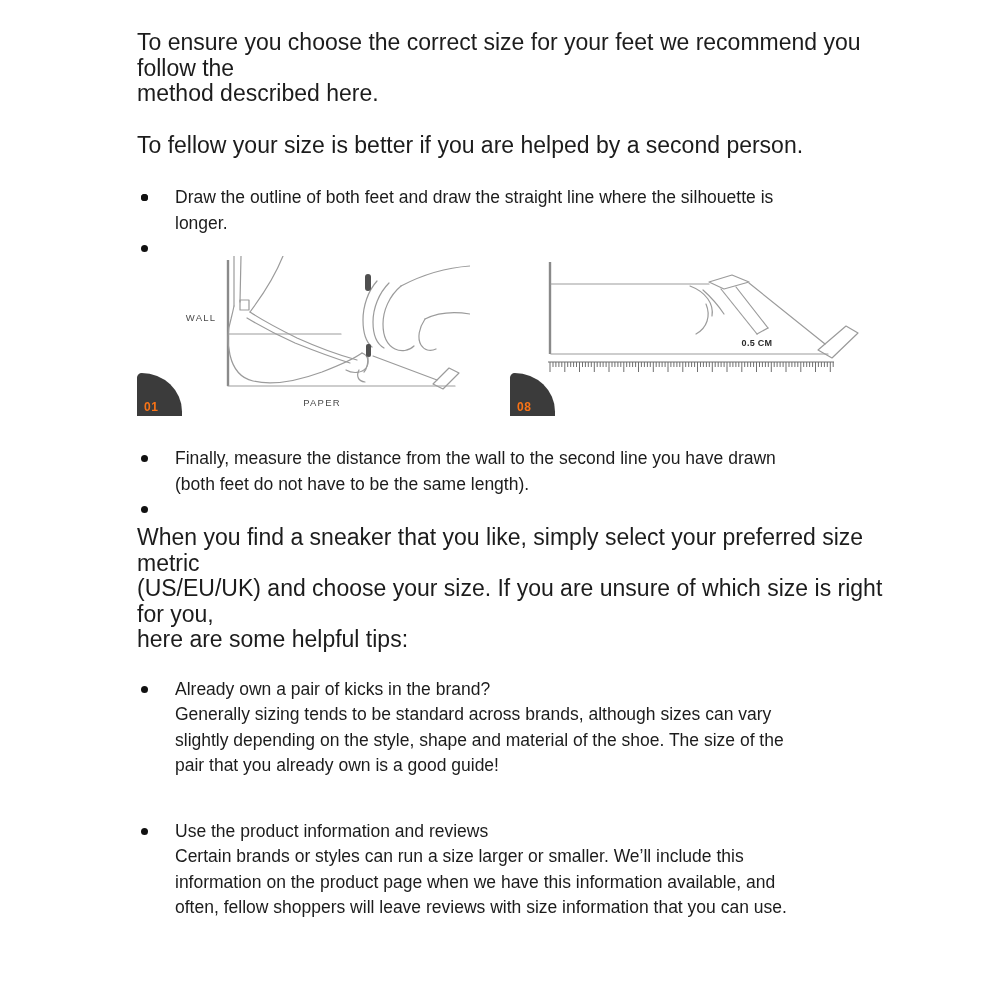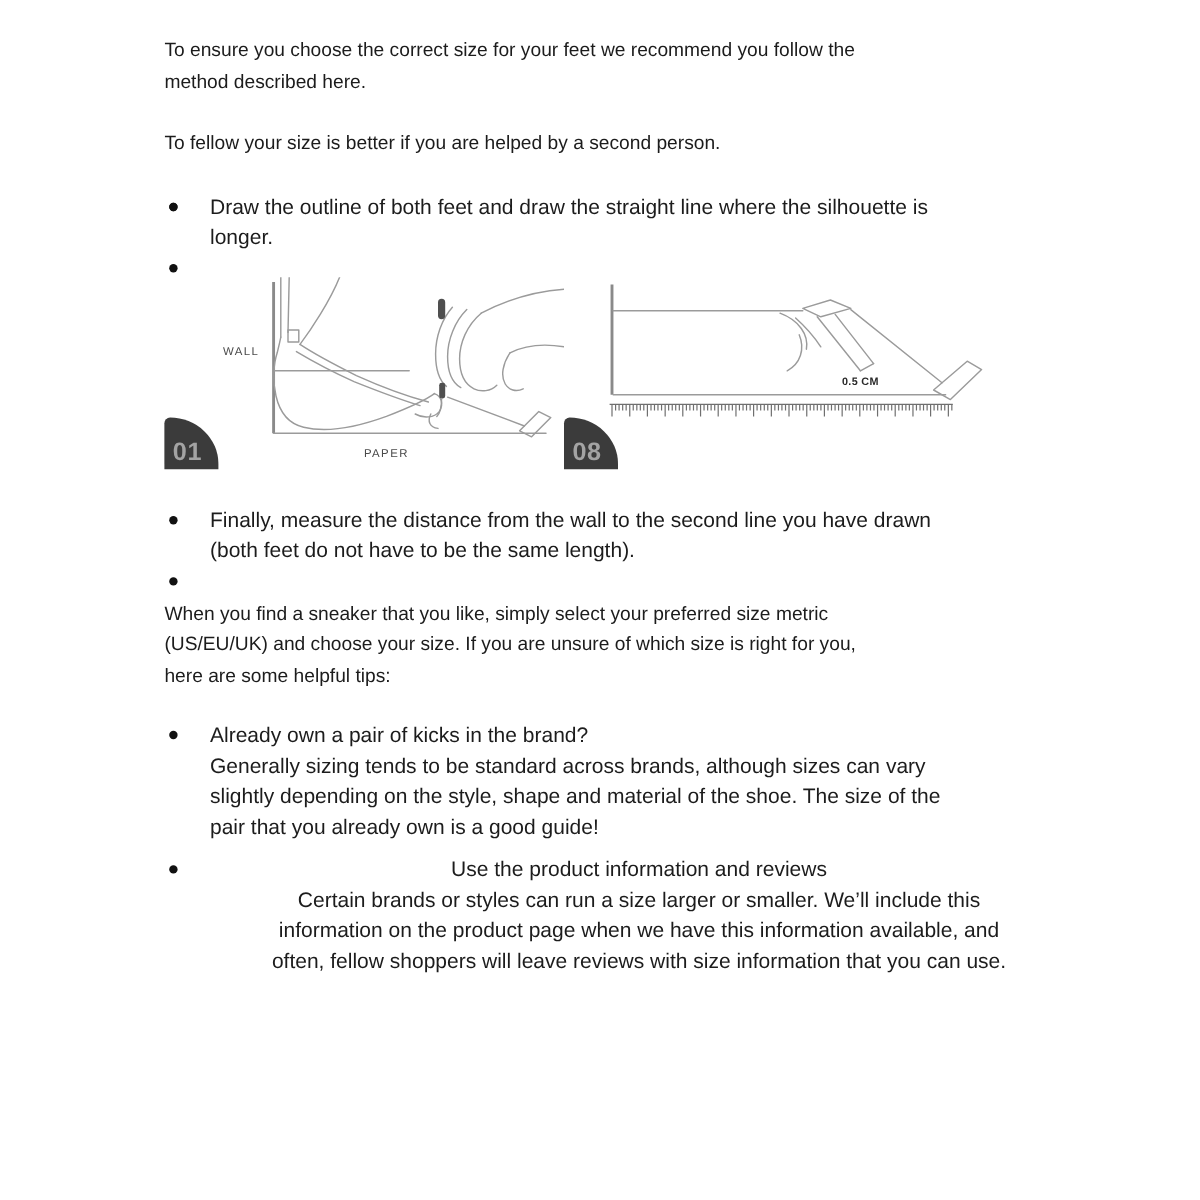--- a/index.html
+++ b/index.html
@@ -3,50 +3,50 @@
 <meta charset="utf-8">
 <style>
   html,body{margin:0;padding:0;}
   body{
     width:1000px;height:1000px;background:#ffffff;
     font-family:"Liberation Sans",sans-serif;color:#1c1c1c;
     overflow:hidden;
   }
   .page{position:relative;box-sizing:border-box;padding:30px 110px 0 137px;}
   .para{
-    margin:0 0 26px 0;font-size:16px;line-height:25.5px;
+    margin:0 0 26px 0;font-size:23px;line-height:25.5px;
     white-space:pre-line;letter-spacing:0;
   }
   .para.second{margin-bottom:27px;}
   ul.bullets{list-style:none;margin:0;padding:0;}
   ul.bullets li{
     position:relative;padding-left:38px;font-size:17.5px;line-height:25.5px;
     white-space:pre-line;
   }
   ul.bullets li .dot{
     position:absolute;left:4px;top:9px;width:7px;height:7px;border-radius:50%;
     background:#111;
   }
-  .figures{display:flex;margin-top:20px;height:160px;}
+  .figures{display:flex;gap:40px;margin-top:20px;height:160px;}
   .fig{position:relative;height:160px;}
   .fig.fig1{width:333px;}
   .fig.fig2{width:380px;}
   .fig svg{display:block;}
   .badge{
     position:absolute;left:0;bottom:0;width:45px;height:43px;
     background:#3b3b3b;border-radius:5px 95% 0 0;
   }
   .badge span{
-    position:absolute;left:7px;bottom:2px;color:#a3a3a3;font-weight:bold;
-    font-size:21px;letter-spacing:0.5px;
+    position:absolute;left:7px;bottom:2px;color:#f97316;font-weight:bold;
+    font-size:12px;letter-spacing:0.5px;
   }
   .bullets.results{margin-top:30px;}
   .para.sizing{margin:28px 0 0 0;}
   ul.bullets.tips{margin-top:24px;}
-  ul.bullets.tips li + li{margin-top:10px;text-align:center;}
+  ul.bullets.tips li + li{margin-top:40px;}
   svg .sketch{stroke:#9b9b9b;stroke-width:1.2;fill:none;stroke-linecap:round;stroke-linejoin:round;}
   svg .wallline{stroke:#8a8a8a;stroke-width:2.4;}
   svg .label{font-family:"Liberation Sans",sans-serif;font-size:9.5px;fill:#4a4a4a;letter-spacing:1.2px;}
   svg .measure{font-family:"Liberation Sans",sans-serif;font-size:9px;font-weight:bold;fill:#2a2a2a;letter-spacing:0.3px;}
 </style>
 </head>
 <body>
 
 <div class="page">
 

